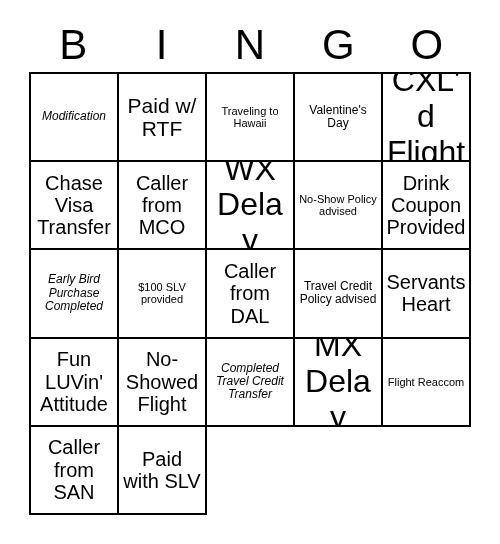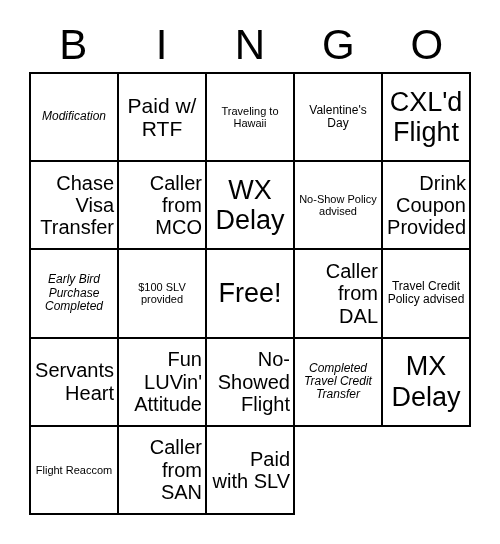--- a/index.html
+++ b/index.html
@@ -78,23 +78,23 @@
     width: 100%;
     line-height: 1.12;
     word-wrap: break-word;
     hyphens: none;
   }
 
   
   .fs-xs  .cell-text { font-size: 12px; font-style: italic; }
   .fs-s   .cell-text { font-size: 12px; }
   .fs-m   .cell-text { font-size: 11px; }
-  .fs-l   .cell-text { font-size: 20px; text-align: right; }
+  .fs-l   .cell-text { font-size: 20px; }
   .fs-xl  .cell-text { font-size: 21px; }
-  .fs-xxl .cell-text { font-size: 27px; }
+  .fs-xxl .cell-text { font-size: 32px; }
 </style>
 </head>
 <body>
 
 <div id="bingo-card">
 
   <div id="bingo-header">
     <div class="header-letter">B</div>
     <div class="header-letter">I</div>
     <div class="header-letter">N</div>
@@ -132,23 +132,20 @@
       </div>
       <div class="bingo-cell fs-l">
         <span class="cell-text">Drink Coupon Provided</span>
       </div>
       <div class="bingo-cell fs-xs">
         <span class="cell-text">Early Bird Purchase Completed</span>
       </div>
       <div class="bingo-cell fs-m">
         <span class="cell-text">$100 SLV provided</span>
       </div>
-      <div class="bingo-cell fs-xxl">
-        <span class="cell-text">Free!</span>
-      </div>
       <div class="bingo-cell fs-l">
         <span class="cell-text">Caller from DAL</span>
       </div>
       <div class="bingo-cell fs-s">
         <span class="cell-text">Travel Credit Policy advised</span>
       </div>
       <div class="bingo-cell fs-l">
         <span class="cell-text">Servants Heart</span>
       </div>
       <div class="bingo-cell fs-l">

